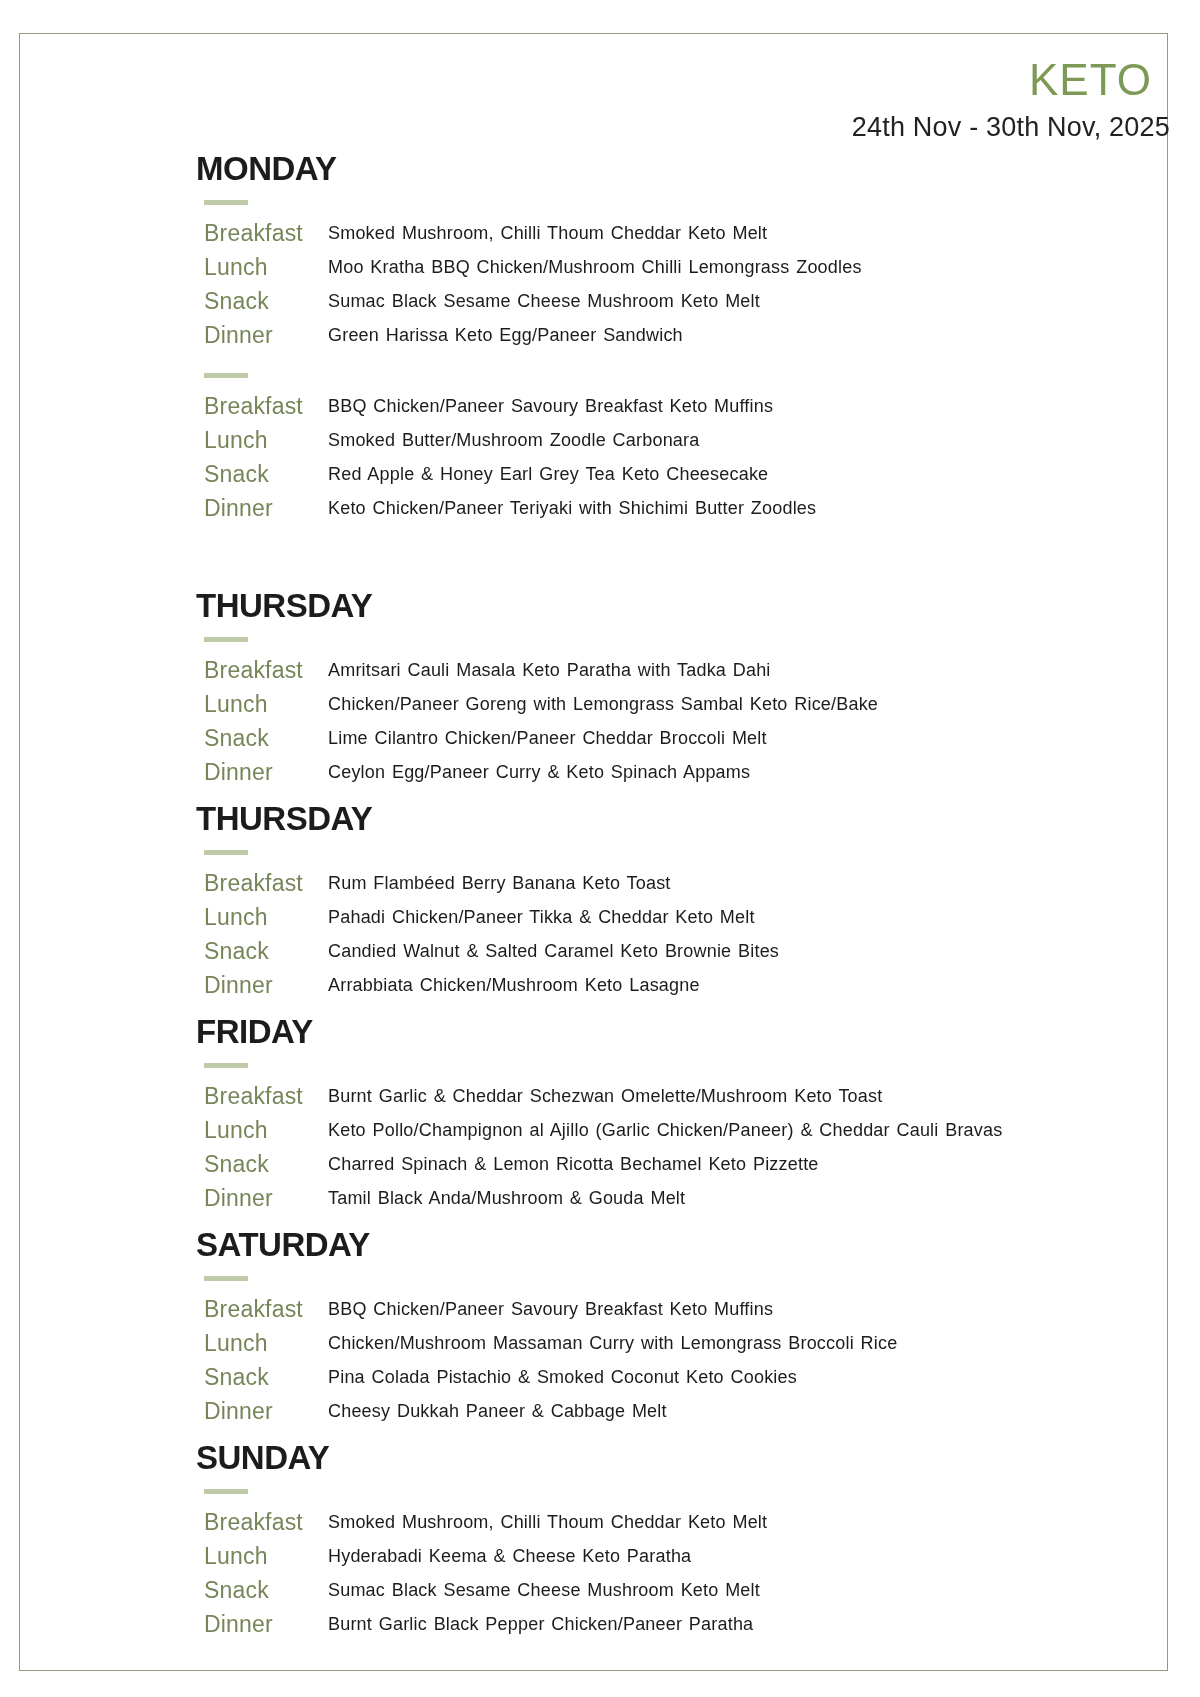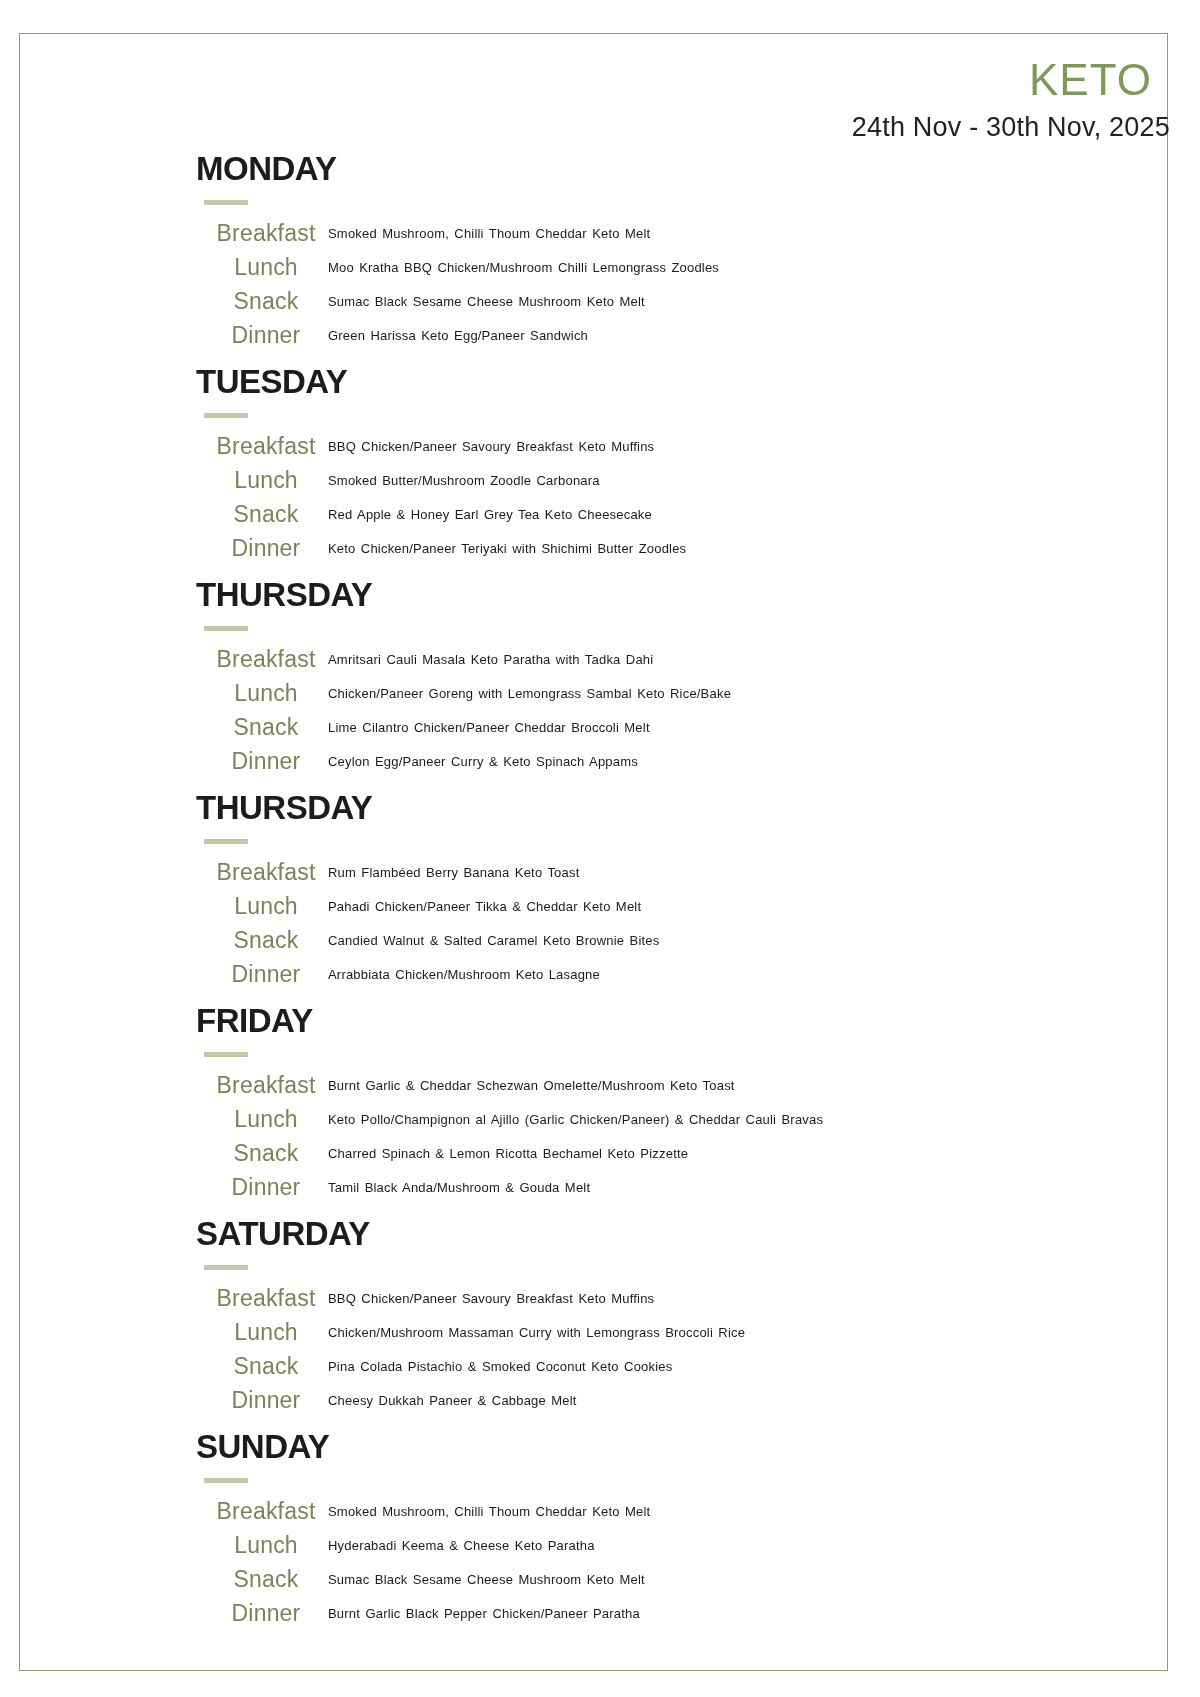--- a/index.html
+++ b/index.html
@@ -78,24 +78,23 @@
     display: flex;
     align-items: center;
     height: 34px;
     padding-left: 8px;
   }
   .row-label {
     flex: 0 0 124px;
     font-size: 23px;
     color: var(--label-green);
     letter-spacing: 0.2px;
-    text-align: center;
   }
   .row-item {
-    font-size: 13px;
+    font-size: 18px;
     color: var(--text-dark);
     letter-spacing: 0.2px;
     word-spacing: 1.5px;
     white-space: nowrap;
   }
 </style>
 </head>
 <body>
 
 <div class="frame"></div>
@@ -122,21 +121,20 @@
         <span class="row-item">Sumac Black Sesame Cheese Mushroom Keto Melt</span>
       </div>
       <div class="row">
         <span class="row-label">Dinner</span>
         <span class="row-item">Green Harissa Keto Egg/Paneer Sandwich</span>
       </div>
     </div>
   </section>
 
   <section class="day">
-    <h2 class="day-name">TUESDAY</h2>
     <div class="day-dash"></div>
     <div class="rows">
       <div class="row">
         <span class="row-label">Breakfast</span>
         <span class="row-item">BBQ Chicken/Paneer Savoury Breakfast Keto Muffins</span>
       </div>
       <div class="row">
         <span class="row-label">Lunch</span>
         <span class="row-item">Smoked Butter/Mushroom Zoodle Carbonara</span>
       </div>

